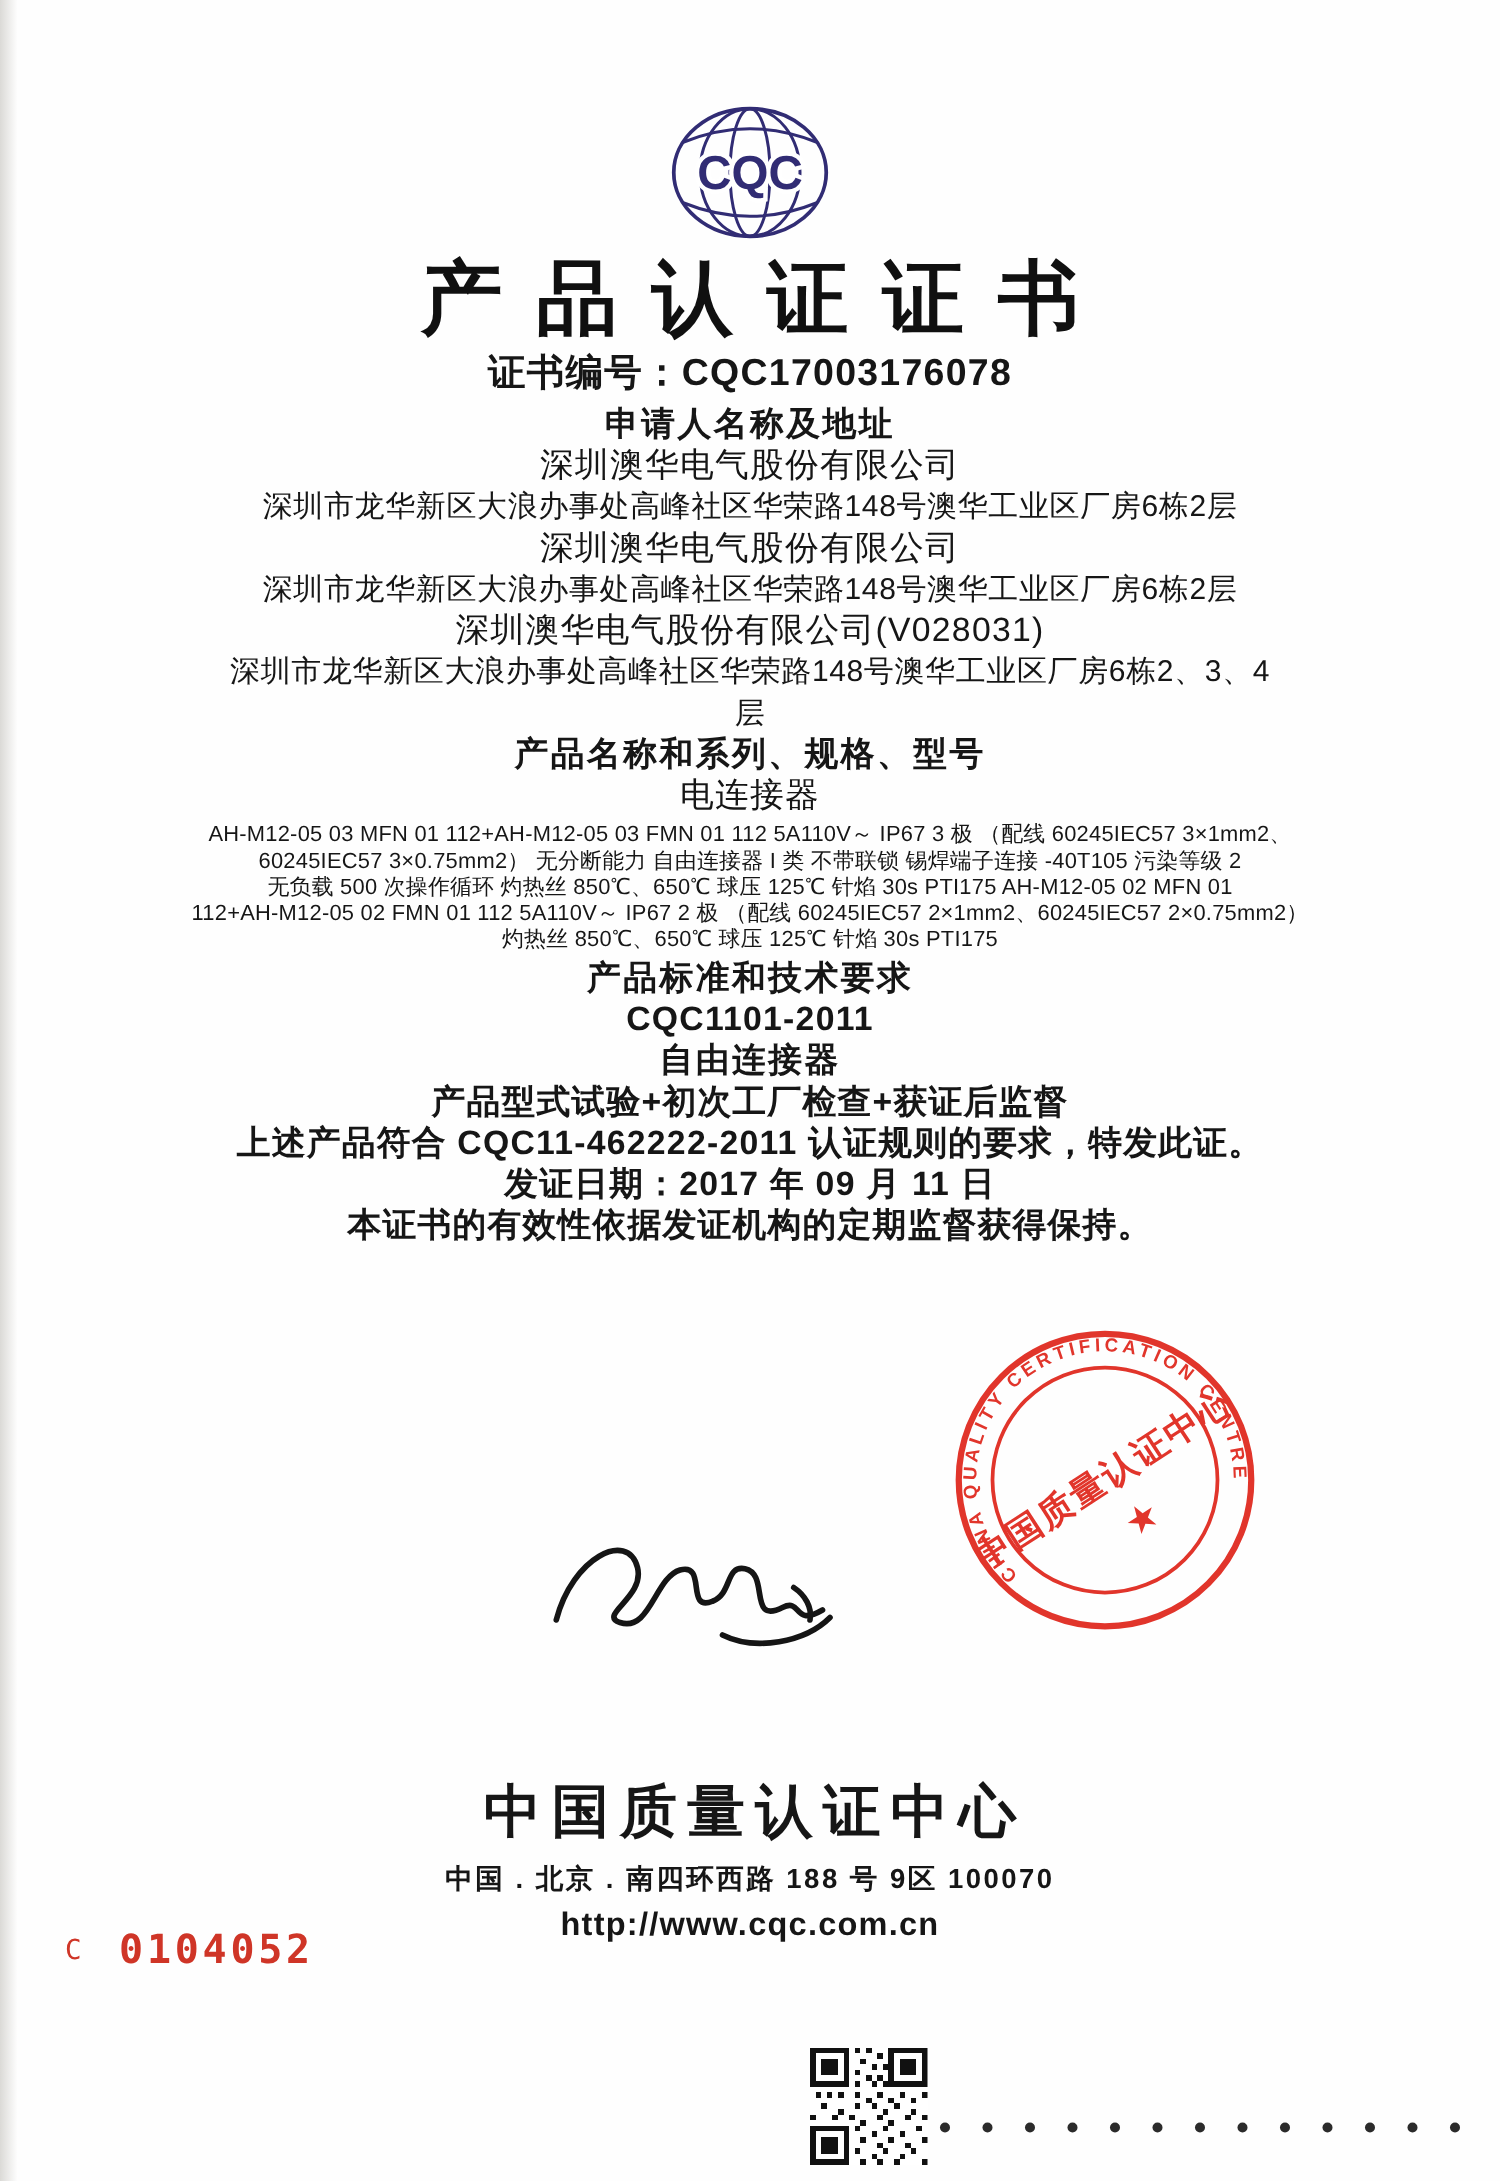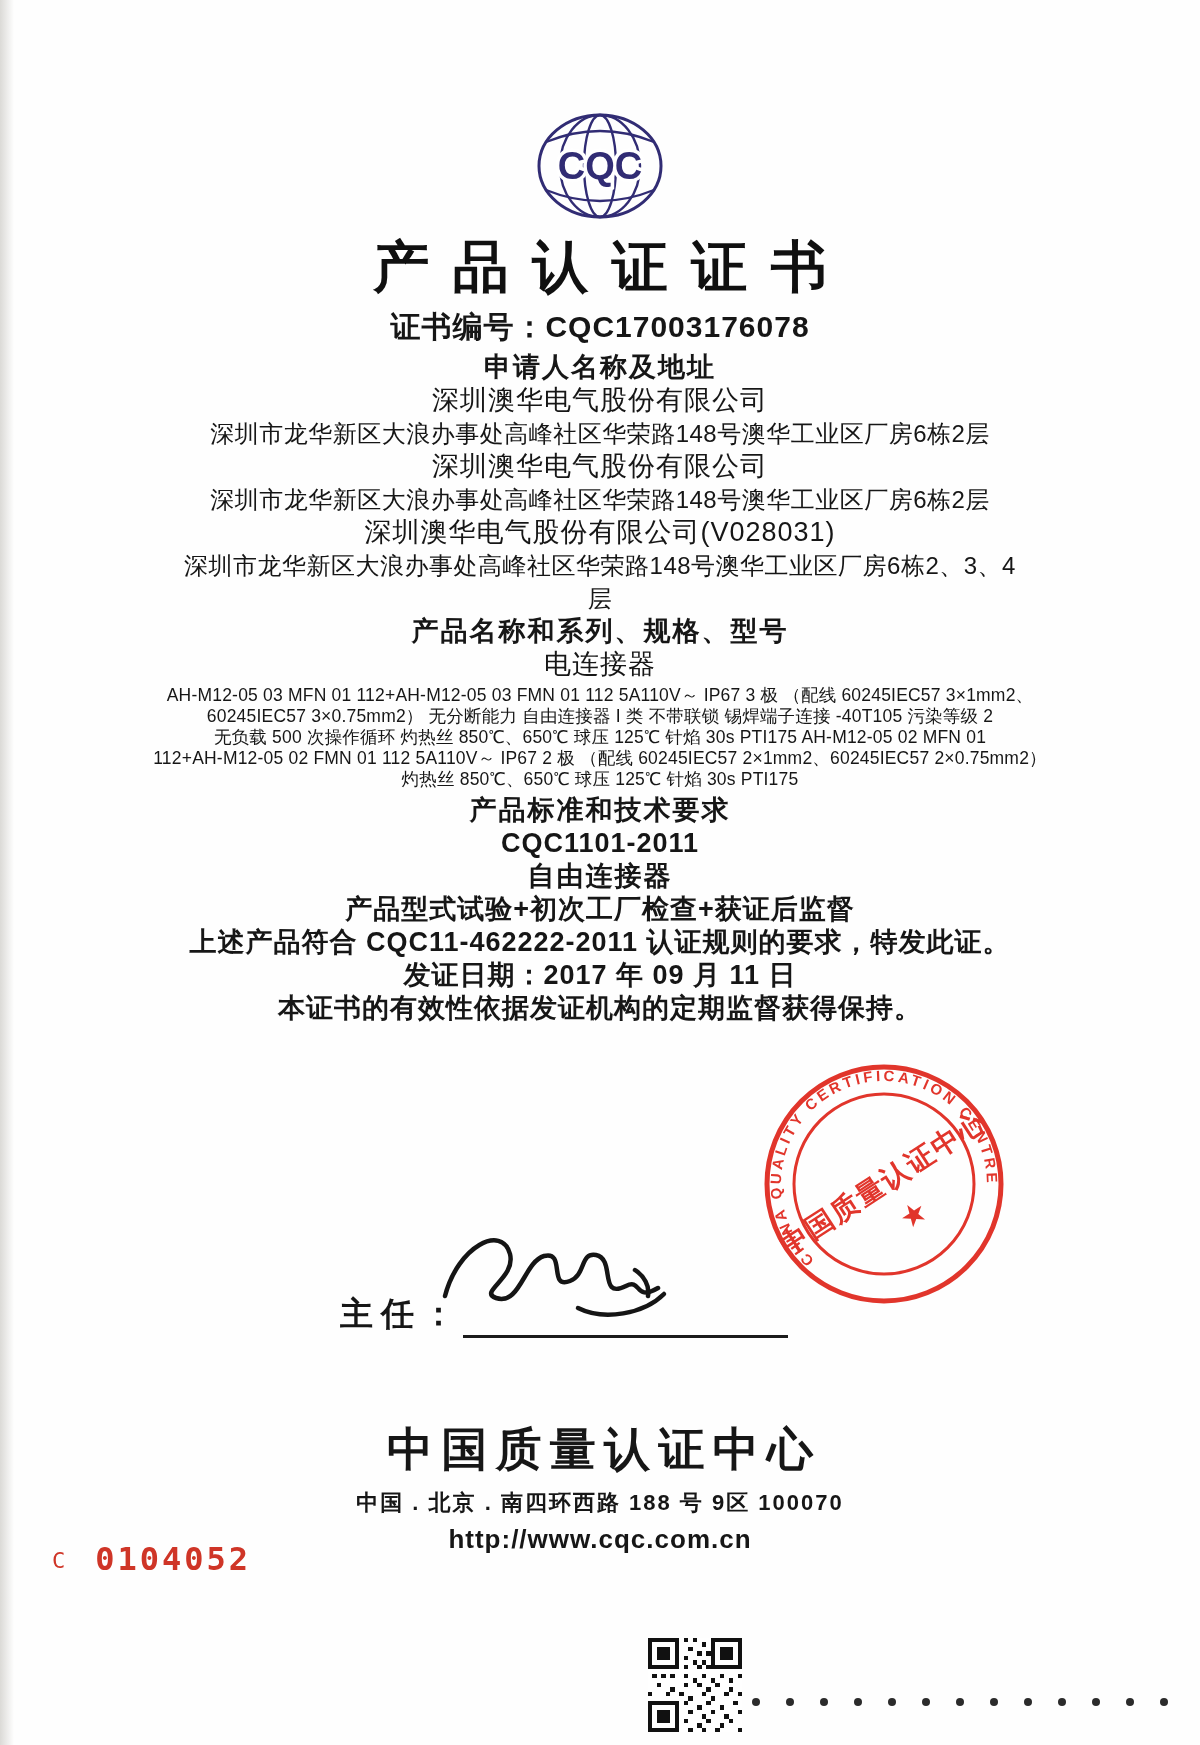--- a/index.html
+++ b/index.html
@@ -6,25 +6,25 @@
   .page{
     position:relative;width:1200px;height:1745px;margin:0 auto;
     background:#fefefe;overflow:hidden;color:#161616;
     font-family:"Liberation Sans",sans-serif;
   }
   .page::before{
     content:"";position:absolute;left:0;top:0;bottom:0;width:14px;
     background:linear-gradient(90deg,rgba(190,188,182,.55),rgba(255,255,255,0));
     pointer-events:none;
   }
-  .content{padding-top:112px;text-align:center;}
+  .content{padding-top:84px;text-align:center;}
   .logo-wrap{line-height:0;}
   .logo-wrap svg{width:128px;height:108px;}
   .title{
-    margin:12px 0 0;font-size:56px;font-weight:bold;
+    margin:12px 0 0;font-size:65px;font-weight:bold;
     letter-spacing:.42em;text-indent:.42em;line-height:70px;color:#101010;
   }
   .cert-no{margin-top:8px;font-size:30px;font-weight:bold;letter-spacing:1px;line-height:33px;}
   .rows{margin-top:8px;}
   .row-label{font-size:27px;font-weight:bold;letter-spacing:2px;line-height:33px;}
   .row-name{font-size:27px;letter-spacing:1px;line-height:33px;}
   .row-addr{font-size:24px;letter-spacing:.5px;line-height:33px;}
   .spec{margin-top:4px;}
   .spec-line{font-size:17.5px;line-height:21px;letter-spacing:.2px;white-space:nowrap;}
   .row-val{font-size:27px;font-weight:bold;letter-spacing:1px;line-height:33px;}
@@ -102,24 +102,20 @@
 
       <div class="row-label">自由连接器</div>
       <div class="row-val">产品型式试验+初次工厂检查+获证后监督</div>
 
       <div class="row-stmt">上述产品符合 CQC11-462222-2011 认证规则的要求，特发此证。</div>
       <div class="row-stmt">发证日期：2017 年 09 月 11 日</div>
       <div class="row-stmt">本证书的有效性依据发证机构的定期监督获得保持。</div>
     </div>
   </div>
 
-  <div class="sig-row">
-    <span class="sig-label">主任：</span>
-    <span class="sig-line"></span>
-  </div>
   <svg class="sig-svg" viewBox="0 0 270 120">
     <g fill="none" stroke="#151515" stroke-width="4.5" stroke-linecap="round">
       <path d="M 15 78 C 28 28, 72 6, 80 36 C 86 60, 48 74, 66 80 C 90 88, 94 44, 114 38 C 136 32, 118 72, 140 63 C 156 57, 150 34, 166 37 C 186 41, 168 82, 196 68 C 212 60, 204 84, 228 70"></path>
       <path d="M 148 90 C 174 103, 214 96, 234 76"></path>
       <path d="M 205 52 C 214 58, 220 68, 218 78"></path>
     </g>
   </svg>
 
   <svg class="stamp" viewBox="-126 -126 252 252">
     <circle r="117" fill="none" stroke="#e02b20" stroke-width="5"></circle>

